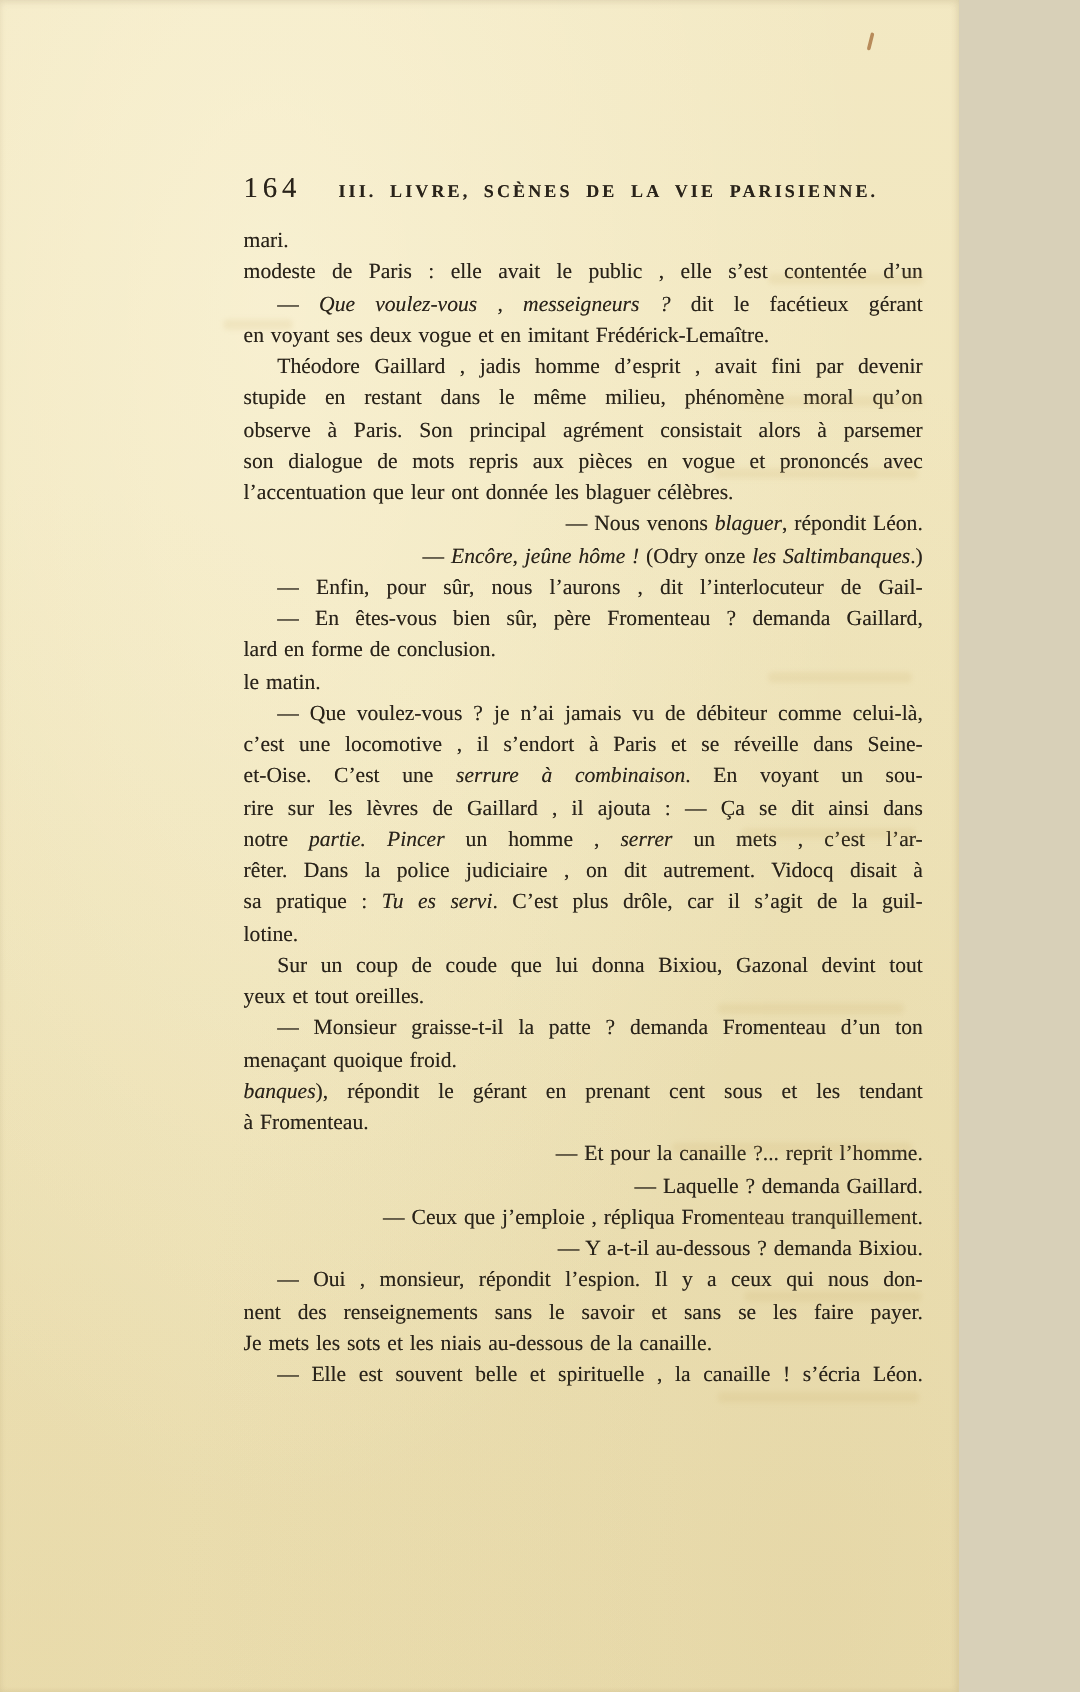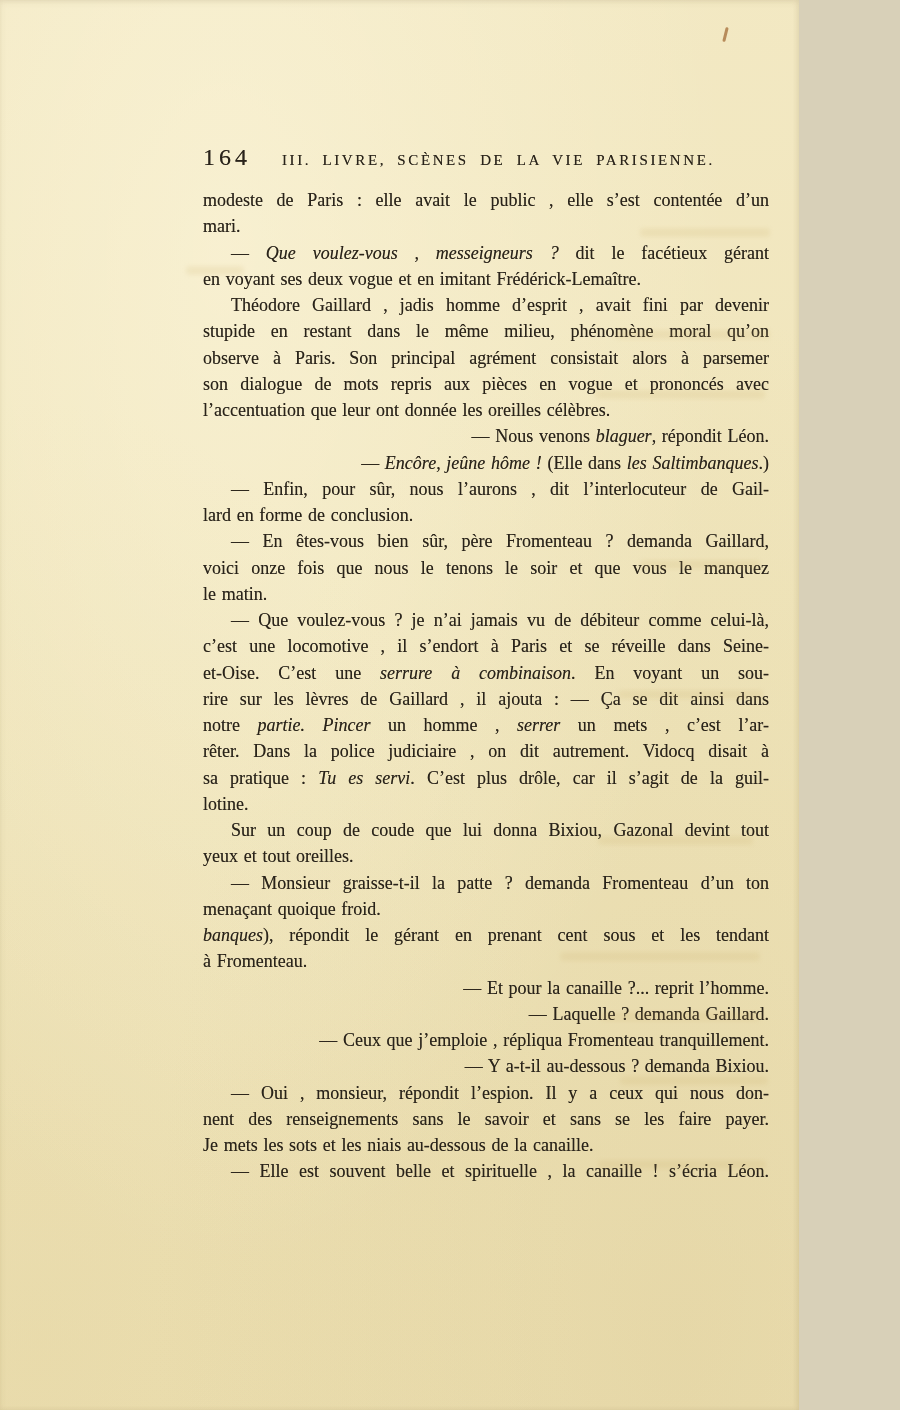--- a/index.html
+++ b/index.html
@@ -20,21 +20,21 @@
   }
   
   .header{
     position:absolute;top:144px;left:203px;width:566px;
     display:flex;align-items:baseline;
     text-shadow:0 0 .5px rgba(41,35,26,.55);
   }
   .pagenum{font-size:24px;letter-spacing:4px;font-weight:normal;}
   .running-title{
     margin-left:31px;
-    font-size:15px;font-weight:normal;
+    font-size:15px;font-weight:bold;
     letter-spacing:2.6px;word-spacing:5px;
     white-space:nowrap;
   }
   
   .text-block{
     position:absolute;top:187px;left:203px;width:566px;
     font-size:18px;line-height:26.25px;
     text-shadow:0 0 .5px rgba(41,35,26,.5);
     word-spacing:1.2px;
   }
@@ -73,35 +73,34 @@
 <body>
 
 <div class="scan">
 
   <div class="header">
     <span class="pagenum">164</span>
     <span class="running-title">III. LIVRE, SCÈNES DE LA VIE PARISIENNE.</span>
   </div>
 
   <div class="text-block">
+      <div class="line"><span>mari.</span></div>
       <div class="line just"><span>modeste de Paris : elle avait le public , elle s’est contentée d’un</span></div>
-      <div class="line"><span>mari.</span></div>
       <div class="line ind just"><span>— </span><span class="it">Que voulez-vous , messeigneurs ?</span><span> dit le facétieux gérant</span></div>
       <div class="line"><span>en voyant ses deux vogue et en imitant Frédérick-Lemaître.</span></div>
       <div class="line ind just"><span>Théodore Gaillard , jadis homme d’esprit , avait fini par devenir</span></div>
       <div class="line just"><span>stupide en restant dans le même milieu, phénomène moral qu’on</span></div>
       <div class="line just"><span>observe à Paris. Son principal agrément consistait alors à parsemer</span></div>
       <div class="line just"><span>son dialogue de mots repris aux pièces en vogue et prononcés avec</span></div>
-      <div class="line"><span>l’accentuation que leur ont donnée les oreilles célèbres.</span></div>
+      <div class="line"><span>l’accentuation que leur ont donnée les blaguer célèbres.</span></div>
       <div class="line ind"><span>— Nous venons </span><span class="it">blaguer</span><span>, répondit Léon.</span></div>
-      <div class="line ind"><span>— </span><span class="it">Encôre, jeûne hôme !</span><span> (Elle dans </span><span class="it">les Saltimbanques</span><span>.)</span></div>
+      <div class="line ind"><span>— </span><span class="it">Encôre, jeûne hôme !</span><span> (Odry onze </span><span class="it">les Saltimbanques</span><span>.)</span></div>
       <div class="line ind just"><span>— Enfin, pour sûr, nous l’aurons , dit l’interlocuteur de Gail-</span></div>
+      <div class="line ind just"><span>— En êtes-vous bien sûr, père Fromenteau ? demanda Gaillard,</span></div>
       <div class="line"><span>lard en forme de conclusion.</span></div>
-      <div class="line ind just"><span>— En êtes-vous bien sûr, père Fromenteau ? demanda Gaillard,</span></div>
-      <div class="line just"><span>voici onze fois que nous le tenons le soir et que vous le manquez</span></div>
       <div class="line"><span>le matin.</span></div>
       <div class="line ind just"><span>— Que voulez-vous ? je n’ai jamais vu de débiteur comme celui-là,</span></div>
       <div class="line just"><span>c’est une locomotive , il s’endort à Paris et se réveille dans Seine-</span></div>
       <div class="line just"><span>et-Oise. C’est une </span><span class="it">serrure à combinaison</span><span>. En voyant un sou-</span></div>
       <div class="line just"><span>rire sur les lèvres de Gaillard , il ajouta : — Ça se dit ainsi dans</span></div>
       <div class="line just"><span>notre </span><span class="it">partie. Pincer</span><span> un homme , </span><span class="it">serrer</span><span> un mets , c’est l’ar-</span></div>
       <div class="line just"><span>rêter. Dans la police judiciaire , on dit autrement. Vidocq disait à</span></div>
       <div class="line just"><span>sa pratique : </span><span class="it">Tu es servi</span><span>. C’est plus drôle, car il s’agit de la guil-</span></div>
       <div class="line"><span>lotine.</span></div>
       <div class="line ind just"><span>Sur un coup de coude que lui donna Bixiou, Gazonal devint tout</span></div>

